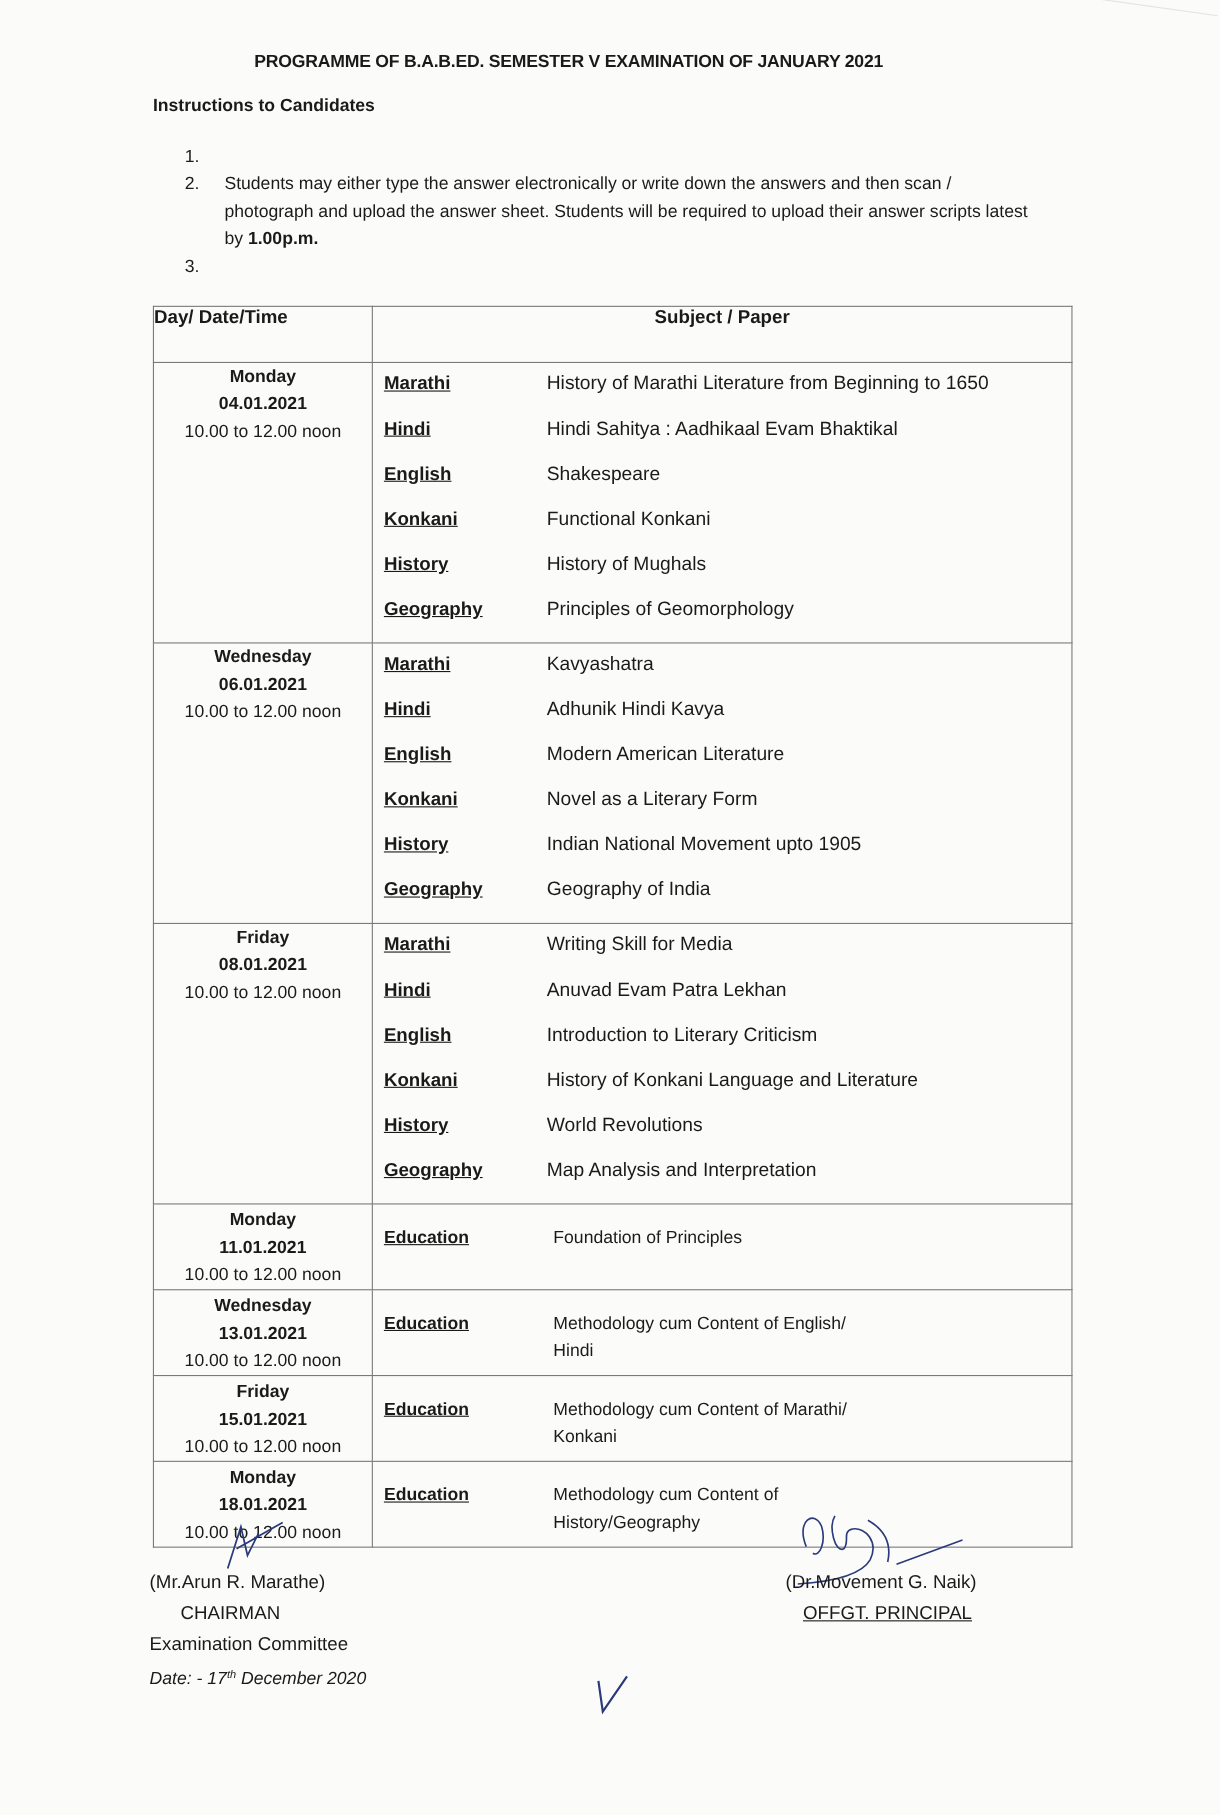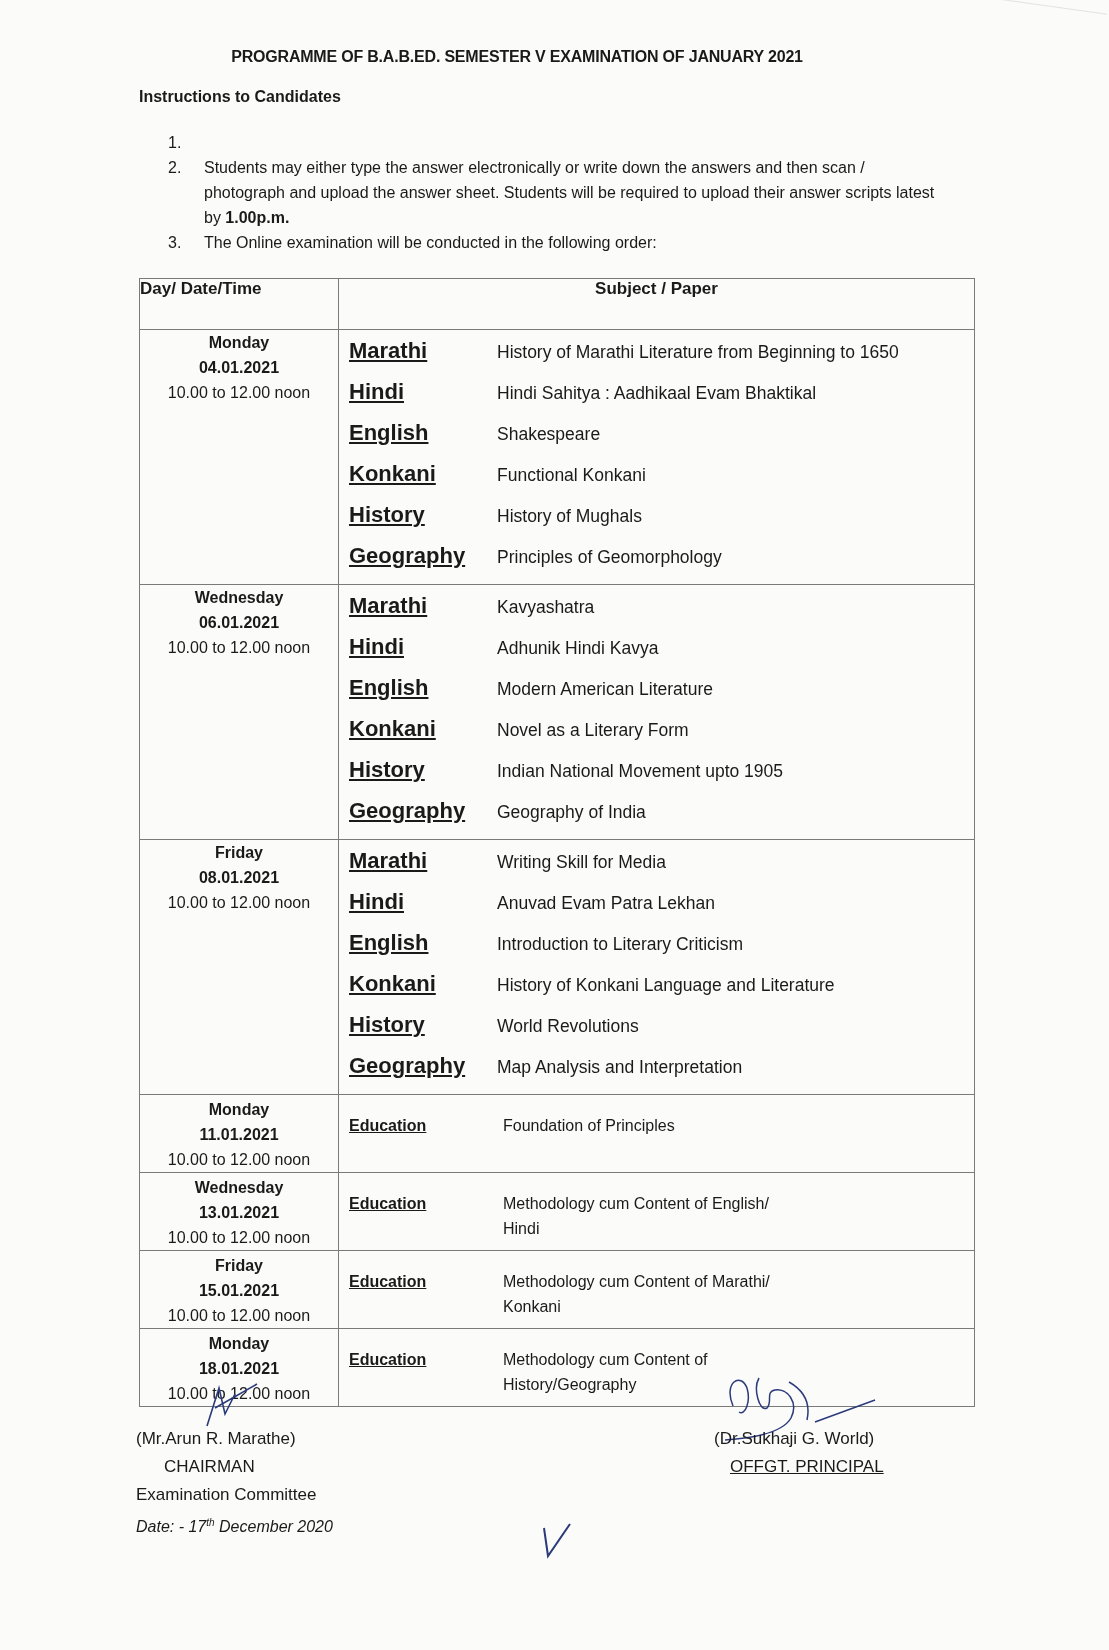--- a/index.html
+++ b/index.html
@@ -34,21 +34,21 @@
     }
     table.schedule td, table.schedule th {
       border: 1px solid #7a7a7a; vertical-align: top; padding: 0;
     }
     th.col-date { width: 198px; text-align: left; font-weight: bold; font-size: 17px; padding: 6px 0 0 10px; height: 50px; }
     th.col-subj { text-align: center; font-weight: bold; font-size: 17px; padding-top: 10px; padding-left: 40px; }
     td.date-cell { text-align: center; line-height: 25px; padding-top: 4px; }
     td.date-cell .day, td.date-cell .date { font-weight: bold; }
     .subj-row { display: flex; align-items: baseline; height: 41px; }
     .subj-row .subj {
-      width: 148px; flex: 0 0 148px; padding-left: 10px; font-weight: bold; text-decoration: underline; font-size: 22px;
+      width: 148px; flex: 0 0 148px; padding-left: 10px; font-weight: bold; text-decoration: underline; font-size: 17px;
     }
     .subj-row .paper { font-size: 17.5px; }
     .block-multi td.subj-cell { padding-top: 8px; }
     .block-single td.subj-cell { padding-top: 18px; }
     .block-single .subj-row { height: auto; }
     .block-single .subj-row .subj { font-size: 16px; }
     .block-single .subj-row .paper { font-size: 16px; line-height: 25px; padding-left: 6px; }
     .block-single td.date-cell { padding-top: 2px; height: 72px; }
 
     .sig-left { position: absolute; left: 136px; top: 1425px; font-size: 17px; line-height: 28px; }
@@ -70,21 +70,20 @@
 <ol class="instr-list">
   <li>
     <span class="num">1.</span>
   </li>
   <li>
     <span class="num">2.</span>
     <span><span>Students may either type the answer electronically or write down the answers and then scan / photograph and upload the answer sheet. Students will be required to upload their answer scripts latest by </span><b>1.00p.m.</b></span>
   </li>
   <li>
     <span class="num">3.</span>
-    <span>The Online examination will be conducted in the following order:</span>
   </li>
 </ol>
 
 <table class="schedule">
   <thead>
     <tr>
       <th class="col-date">Day/ Date/Time</th>
       <th class="col-subj">Subject / Paper</th>
     </tr>
   </thead>
@@ -254,15 +253,15 @@
 </svg>
 
 <div class="sig-left">
   <div>(Mr.Arun R. Marathe)</div>
   <div class="role">CHAIRMAN</div>
   <div>Examination Committee</div>
   <div class="date-line"><span>Date: - 17</span><sup>th</sup><span> December 2020</span></div>
 </div>
 
 <div class="sig-right">
-  <div>(Dr.Sukhaji G. World)</div>
+  <div>(Dr.Movement G. Naik)</div>
   <div class="role">OFFGT. PRINCIPAL</div>
 </div>
 
 </body></html>

